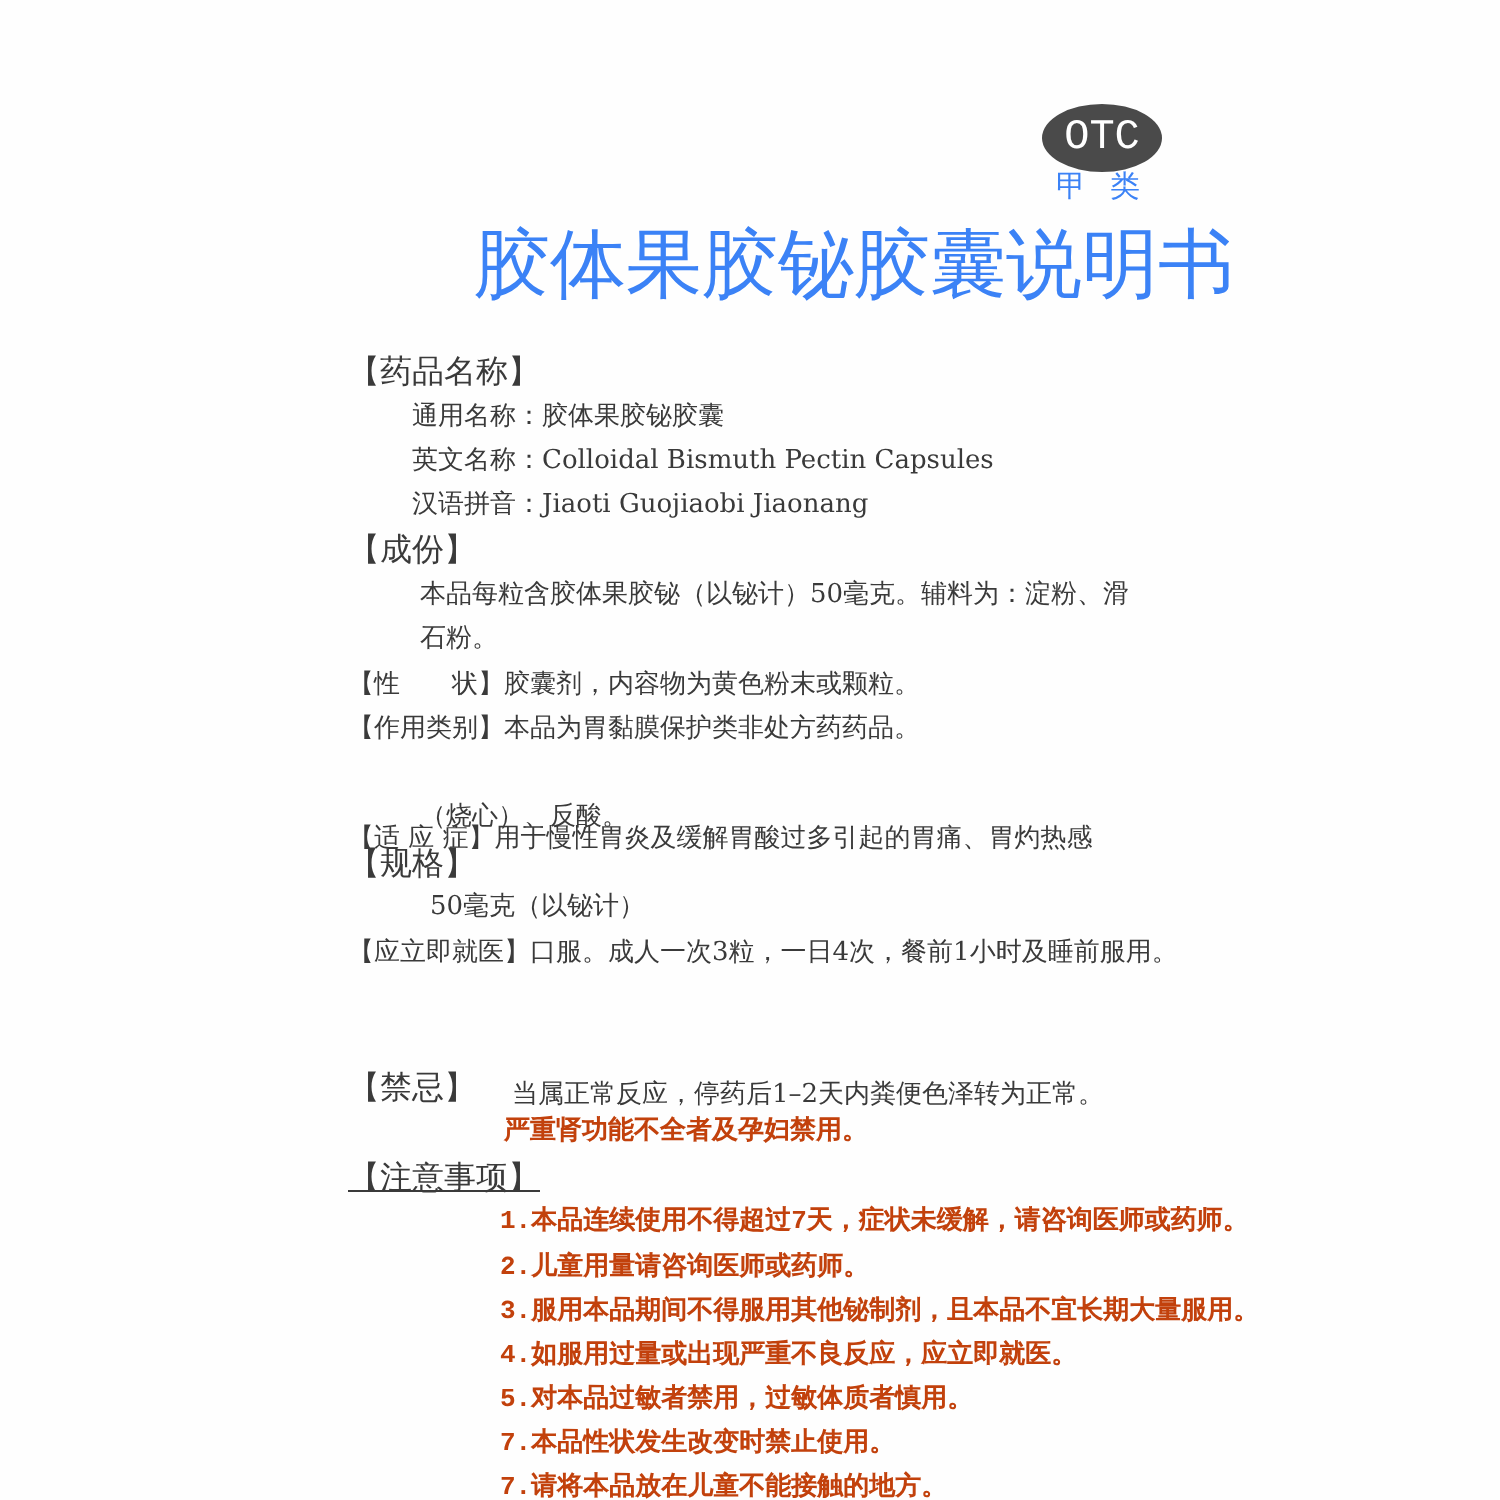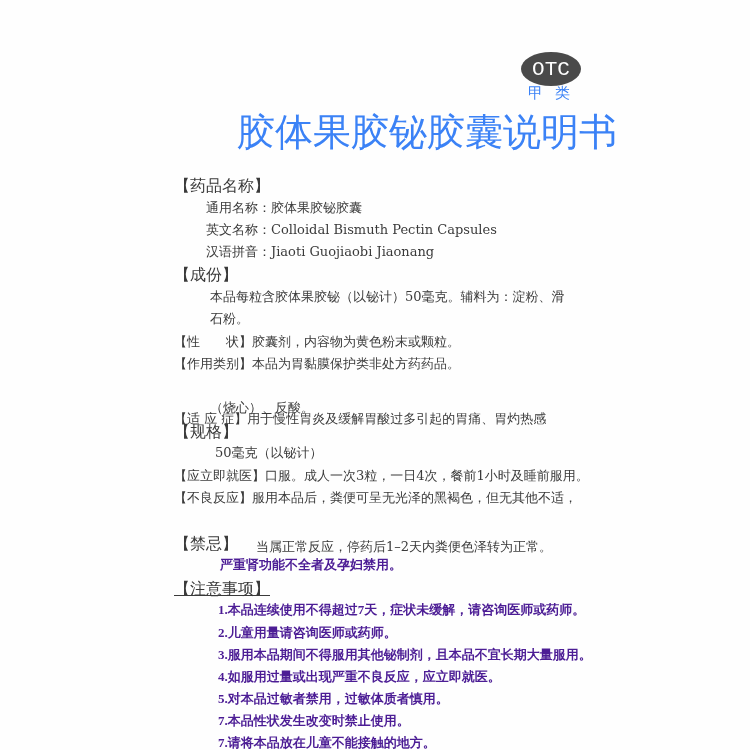--- a/index.html
+++ b/index.html
@@ -3,21 +3,21 @@
 <meta charset="utf-8">
 <style>
   html, body { margin: 0; padding: 0; background: #ffffff; }
   body { width: 750px; height: 750px; position: relative; overflow: hidden; color: #333; }
   .page { position: absolute; left: 0; top: 0; width: 750px; height: 750px; background: #fefefe; }
   .otc-badge { position: absolute; left: 521px; top: 52px; width: 60px; height: 34px; border-radius: 50%; background: #4a4a4a; color: #fff; display: flex; align-items: center; justify-content: center; font-family: Liberation Mono, monospace; font-size: 21px; letter-spacing: 0px; }
   .otc-class { position: absolute; left: 528px; top: 84px; font-family: "DejaVu Sans", sans-serif; font-size: 15px; color: #3b82f6; letter-spacing: 12px; }
   .title { position: absolute; left: 237px; top: 107px; font-family: "DejaVu Sans", sans-serif; font-size: 38px; color: #3b82f6; letter-spacing: 0px; font-weight: normal; }
   .subtitle { position: absolute; left: 190px; top: 145px; font-family: "DejaVu Sans", sans-serif; font-size: 14px; color: #333; letter-spacing: 1px; }
   .line { position: absolute; white-space: nowrap; font-family: "DejaVu Serif", serif; font-size: 13px; color: #3a3a3a; }
-  .line.bold { font-family: Liberation Serif, serif; font-weight: bold; color: #4c1d95; }
+  .line.bold { font-family: Liberation Mono, monospace; font-weight: bold; color: #c2410c; margin-left: 32px; }
   .head { font-family: "DejaVu Sans", sans-serif; font-size: 16px; color: #3a3a3a; }
 </style>
 </head>
 <body>
 
 <div class="page">
   <div class="otc-badge">
       <span>OTC</span>
     </div>
   <div class="otc-class">甲类</div>
@@ -35,21 +35,20 @@
 
   <div class="line" style="left:174px;top:355px;">【作用类别】本品为胃黏膜保护类非处方药药品。</div>
   <div class="line" style="left:174px;top:333px;">【性　　状】胶囊剂，内容物为黄色粉末或颗粒。</div>
   <div class="line" style="left:174px;top:377px;margin-top:33px;">【适 应 症】用于慢性胃炎及缓解胃酸过多引起的胃痛、胃灼热感</div>
   <div class="line" style="left:210px;top:399px;">（烧心）、反酸。</div>
 
   <div class="line head" style="left:174px;top:422px;">【规格】</div>
   <div class="line" style="left:215px;top:444px;">50毫克（以铋计）</div>
 
   <div class="line" style="left:174px;top:467px;">【应立即就医】口服。成人一次3粒，一日4次，餐前1小时及睡前服用。</div>
-  <div class="line" style="left:174px;top:489px;">【不良反应】服用本品后，粪便可呈无光泽的黑褐色，但无其他不适，</div>
   <div class="line" style="left:256px;top:538px;">当属正常反应，停药后1–2天内粪便色泽转为正常。</div>
 
   <div class="line head" style="left:174px;top:534px;">【禁忌】</div>
   <div class="line bold" style="left:220px;top:556px;">严重肾功能不全者及孕妇禁用。</div>
 
   <div class="line head" style="left:174px;top:579px;text-decoration:underline;">【注意事项】</div>
   <div class="line bold" style="left:218px;top:601px;">1.本品连续使用不得超过7天，症状未缓解，请咨询医师或药师。</div>
   <div class="line bold" style="left:218px;top:624px;">2.儿童用量请咨询医师或药师。</div>
   <div class="line bold" style="left:218px;top:646px;">3.服用本品期间不得服用其他铋制剂，且本品不宜长期大量服用。</div>
   <div class="line bold" style="left:218px;top:668px;">4.如服用过量或出现严重不良反应，应立即就医。</div>

